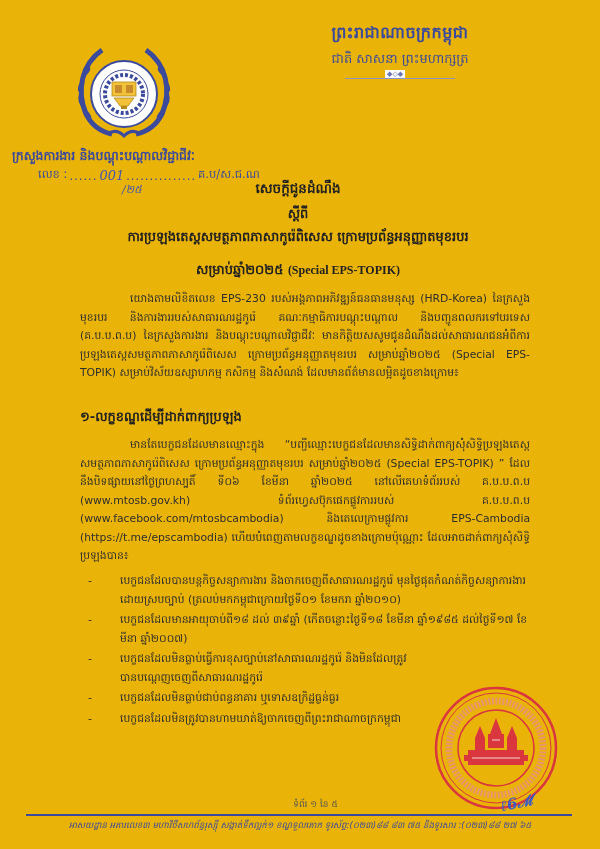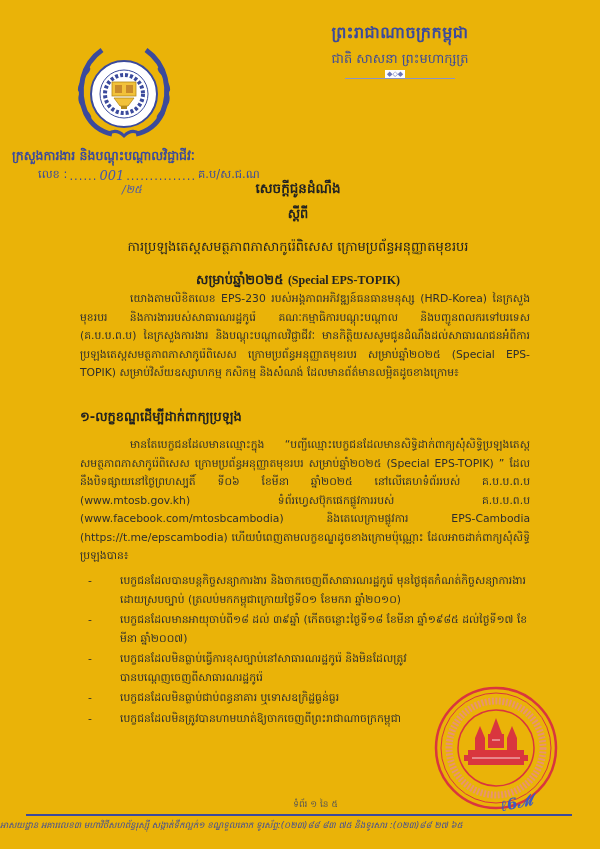--- a/index.html
+++ b/index.html
@@ -32,21 +32,21 @@
       display: flex; align-items: center; gap: 2px;
     }
     .ref-line .dots { color: #3b4a9c; letter-spacing: 1px; }
     .ref-line .hand { font-family: "DejaVu Serif", serif; font-style: italic; color: #4456b0; font-size: 13px; }
     .ref-year { position: absolute; left: 122px; top: 182px; font-family: "DejaVu Serif", serif; font-style: italic; color: #4456b0; font-size: 11px; }
 
     
     .titles { position: absolute; left: 0; right: 4px; top: 180px; text-align: center; color: #222; }
     .titles .t1 { font-size: 13.5px; font-weight: bold; }
     .titles .t2 { font-size: 13px; font-weight: bold; margin-top: 5px; }
-    .titles .t3 { font-size: 13px; font-weight: normal; margin-top: 14px; padding: 0 70px; }
+    .titles .t3 { font-size: 13px; font-weight: bold; margin-top: 4px; padding: 0 70px; }
     .titles .t4 { font-size: 13px; font-weight: bold; margin-top: 14px; }
     .titles .latin { font-family: "Liberation Serif", serif; font-weight: bold; font-size: 12px; }
 
     
     .body-text {
       position: absolute; left: 80px; right: 70px; font-size: 10.8px; line-height: 18.5px;
       text-align: justify; color: #2e2e2e;
     }
     .body-text .indent { display: inline-block; width: 50px; }
     .p1 { top: 290px; }
@@ -59,21 +59,21 @@
     .bullets li { list-style: none; position: relative; padding-left: 32px; margin-bottom: 2px; }
     .bullets li .dash { position: absolute; left: 0; top: 0; }
 
     
     .seal { position: absolute; left: 432px; top: 684px; width: 128px; height: 128px; }
     .signature { position: absolute; left: 500px; top: 792px; font-family: "DejaVu Serif", serif; font-style: italic; color: #3b5cc4; font-size: 15px; font-weight: bold; transform: rotate(-12deg); }
 
     
     .page-num { position: absolute; left: 0; right: 0; top: 798px; text-align: center; font-size: 9px; color: #555; margin-left: 31px; }
     .footer-rule { position: absolute; left: 26px; right: 28px; top: 814px; height: 1.5px; background: #3b4a9c; }
-    .footer-addr { position: absolute; left: 0; right: 0; top: 820px; text-align: left; font-size: 8.6px; color: #3b4a9c; font-style: italic; }
+    .footer-addr { position: absolute; left: 0; right: 0; top: 820px; text-align: center; font-size: 8.6px; color: #3b4a9c; font-style: italic; }
   </style>
 </head>
 <body>
 
 <div class="page">
 
   <div class="kingdom">
     <div class="k1">ព្រះរាជាណាចក្រកម្ពុជា</div>
     <div class="k2">ជាតិ សាសនា ព្រះមហាក្សត្រ</div>
     <div class="orn"></div>

